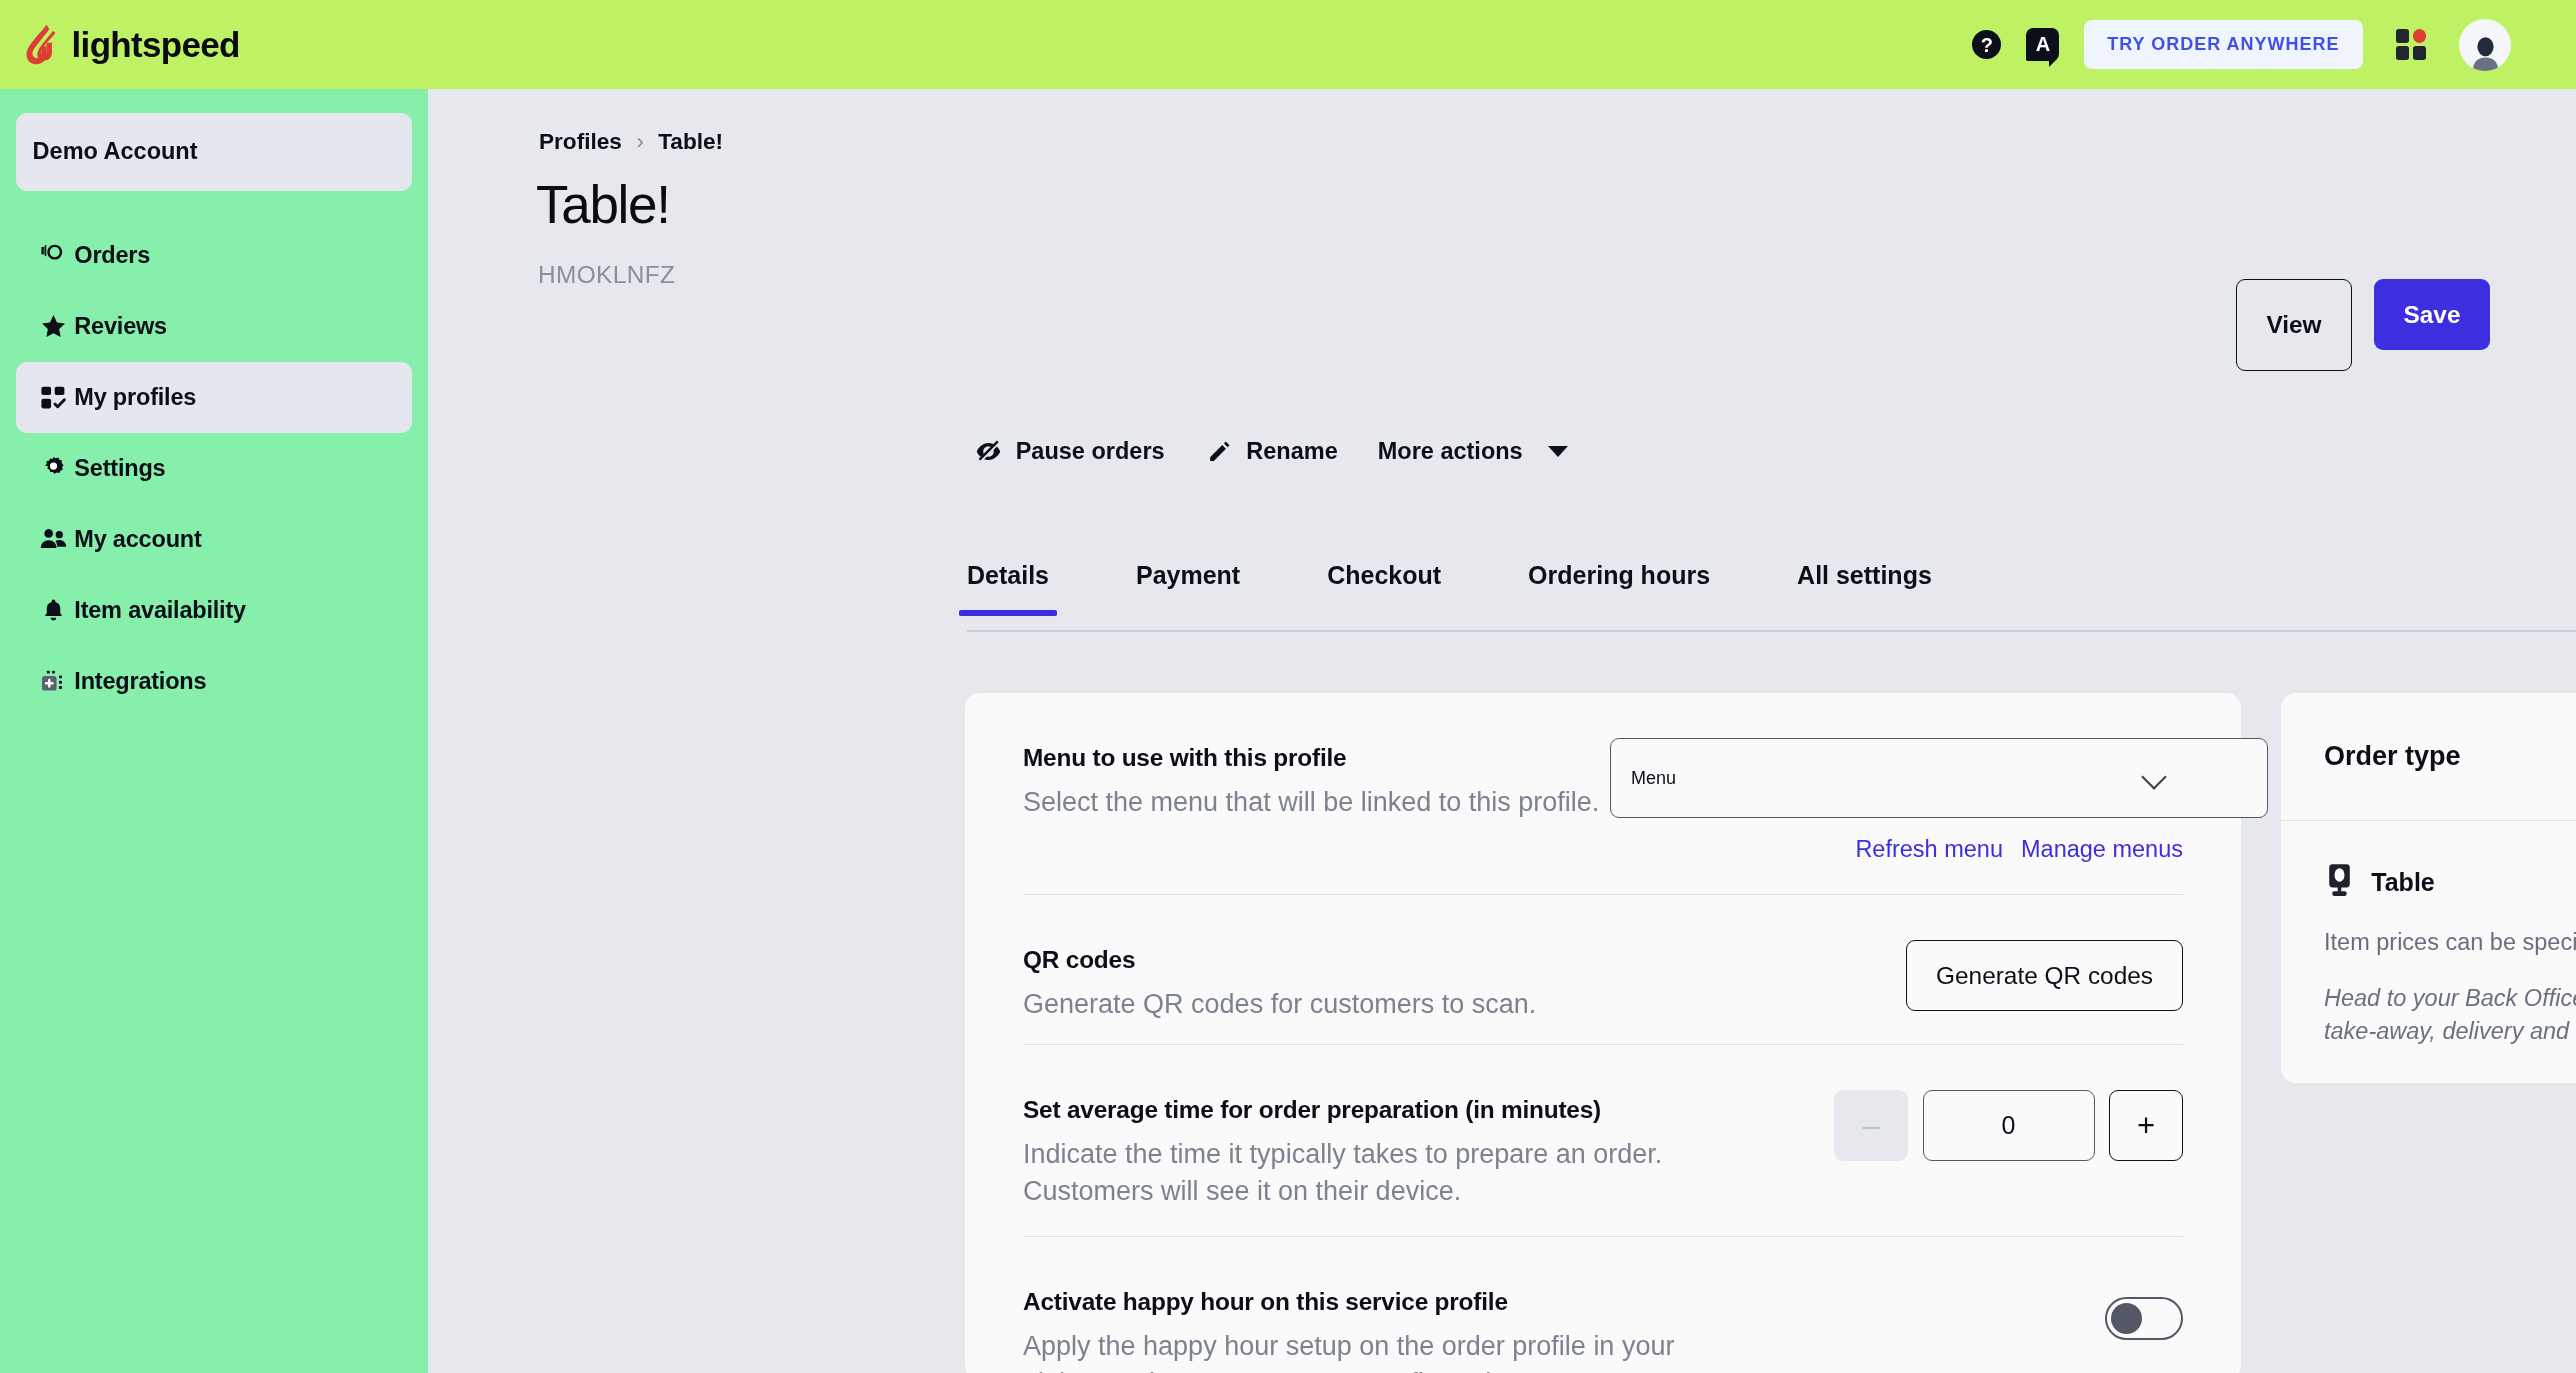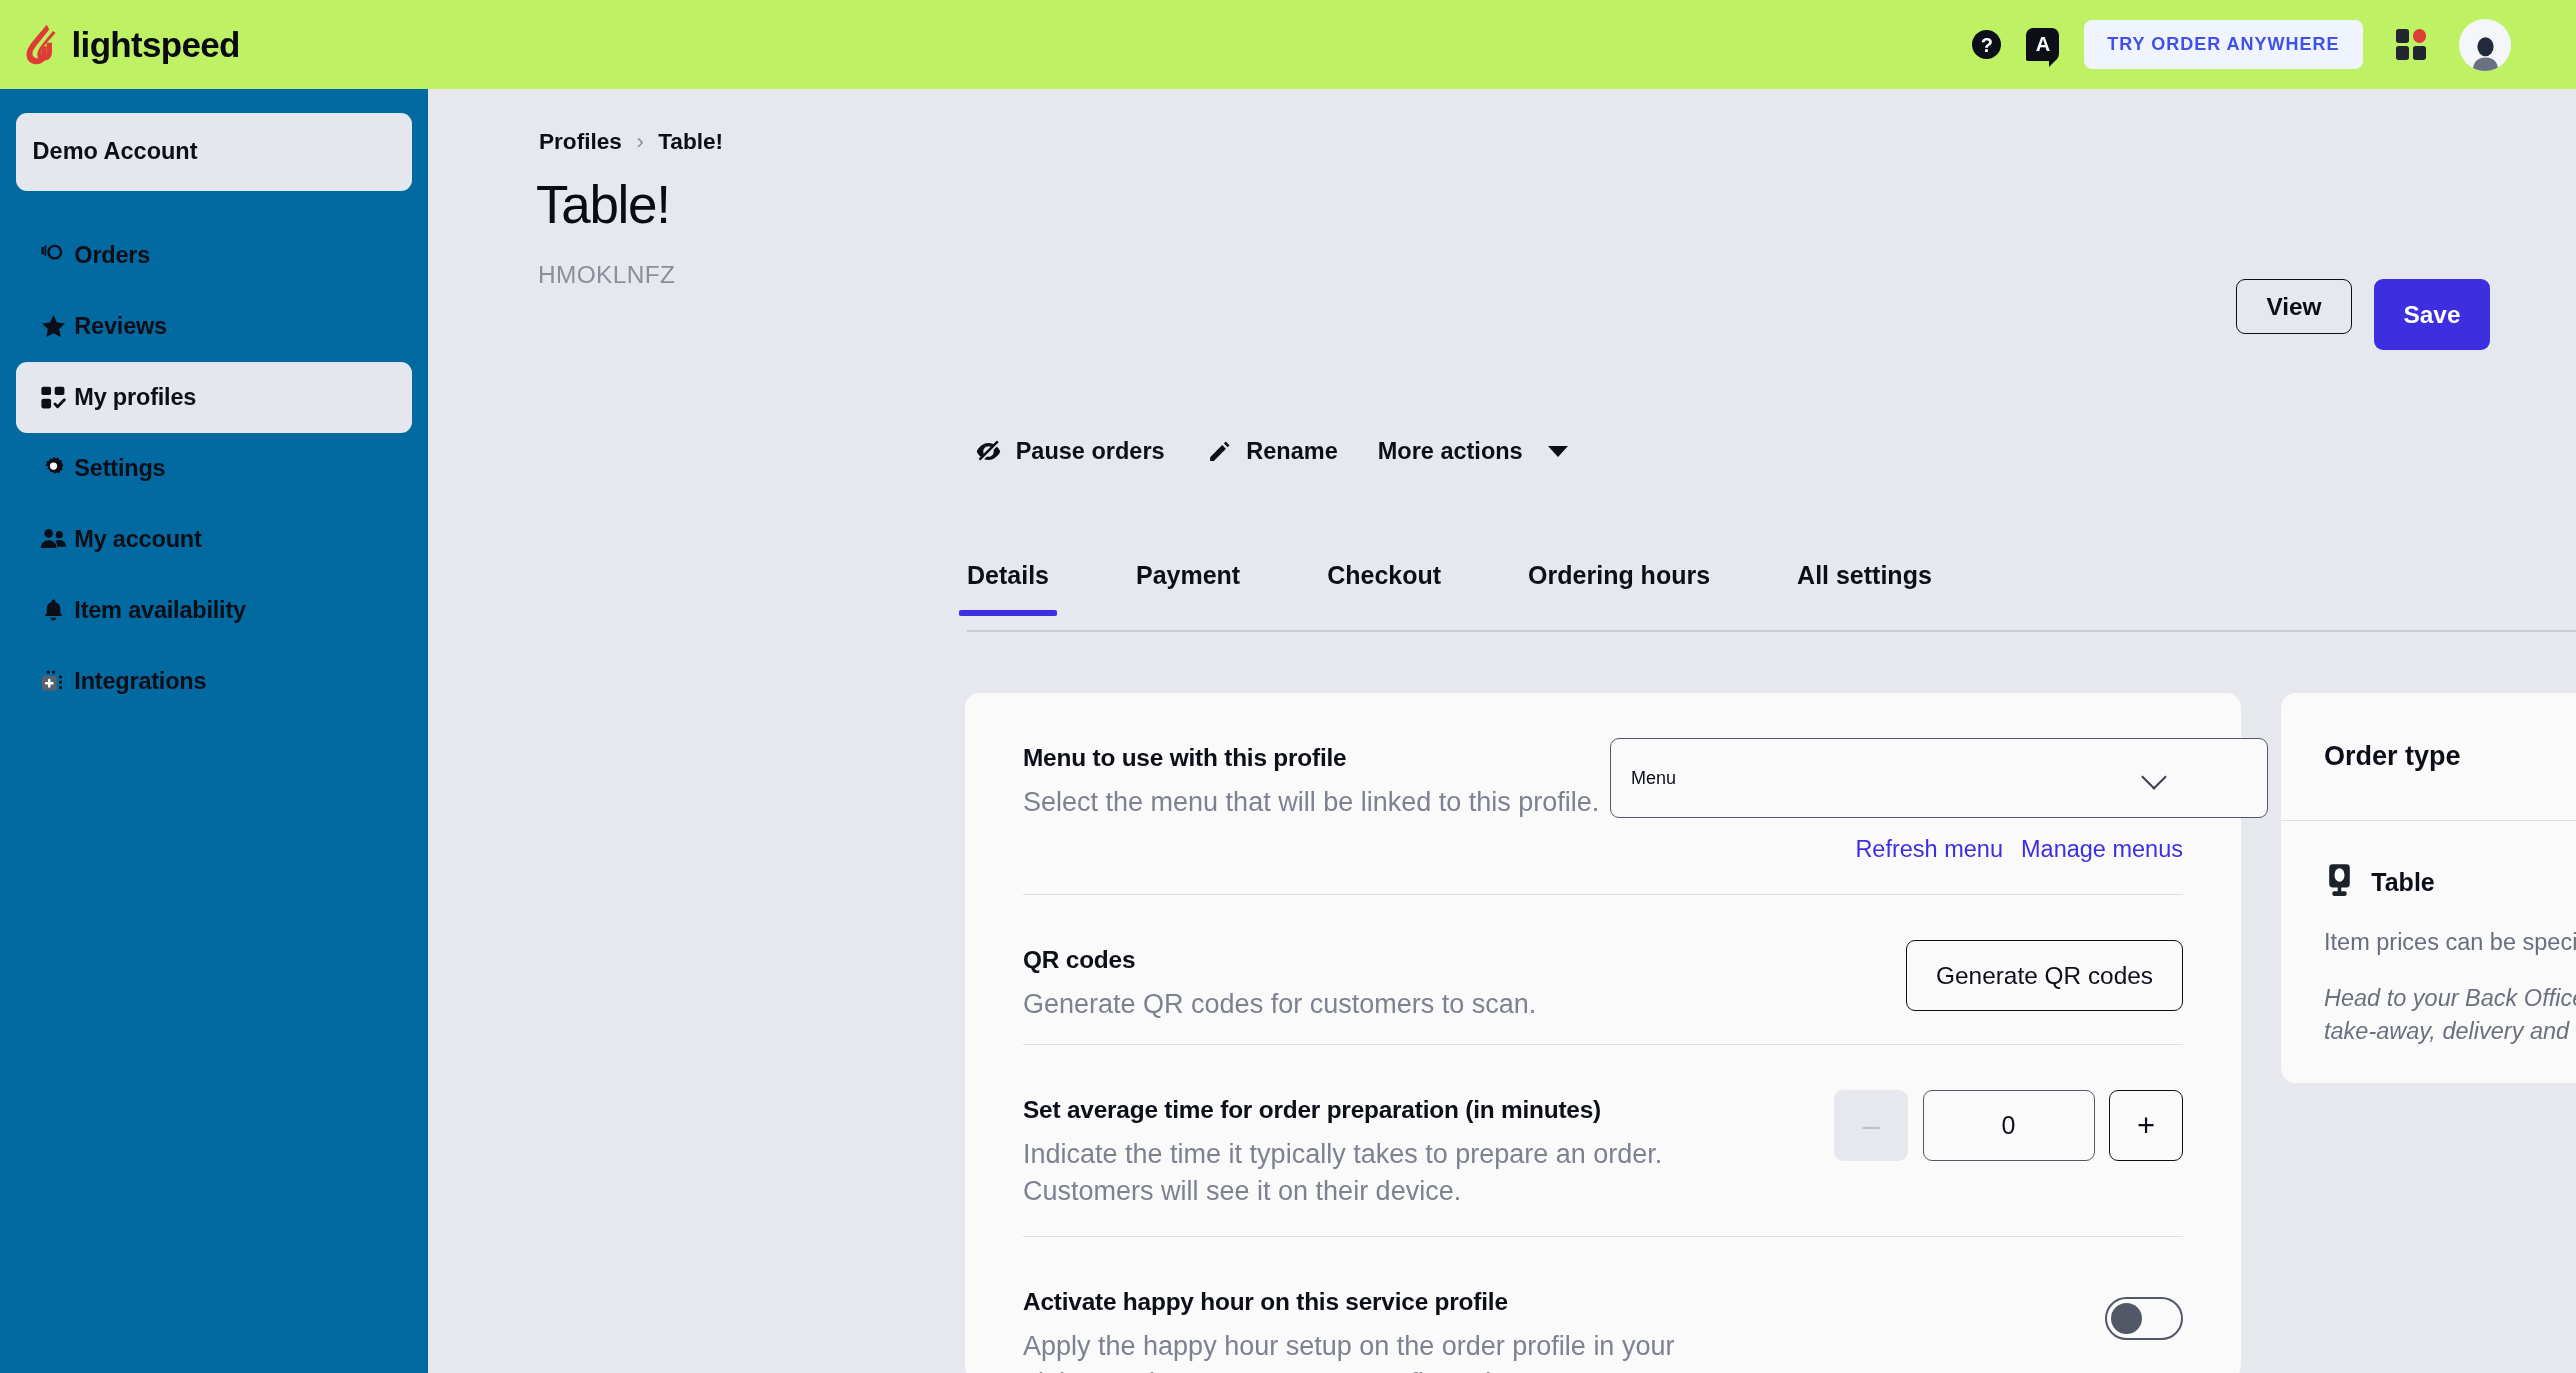--- a/index.html
+++ b/index.html
@@ -107,21 +107,21 @@
     margin-left: 20px;
     cursor: pointer;
   }
 
   
   .sidebar {
     position: absolute;
     top: 89px; left: 0;
     width: 428px;
     height: 1285px;
-    background: #0369a1;
+    background: #86efac;
   }
   .account-chip {
     margin: 23.5px 16.3px 0 16.3px;
     height: 78px;
     background: #e4e7ed;
     border-radius: 11px;
     display: flex;
     align-items: center;
     padding-left: 16.3px;
     cursor: pointer;
@@ -218,21 +218,21 @@
     margin-left: 12.7px;
   }
 
   .hdr-buttons {
     position: absolute;
     top: 190px; right: 86px;
     display: flex;
     gap: 22px;
   }
   .btn-view {
-    width: 116px; height: 55px;
+    width: 116px; height: 92px;
     background: transparent;
     border: 1.8px solid #0c0f18;
     border-radius: 9px;
     font-size: 24.4px;
     font-weight: 700;
     color: #0c0f18;
     cursor: pointer;
     font-family: inherit;
   }
   .btn-save {

